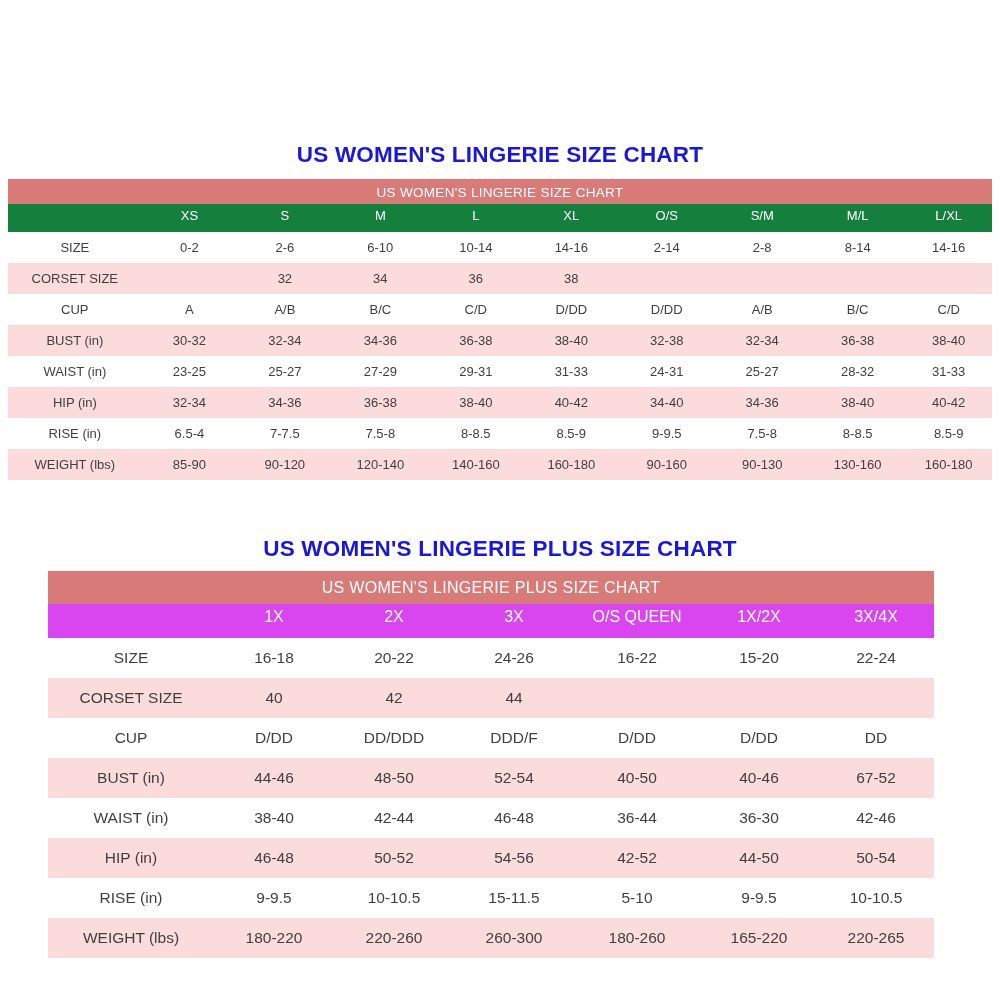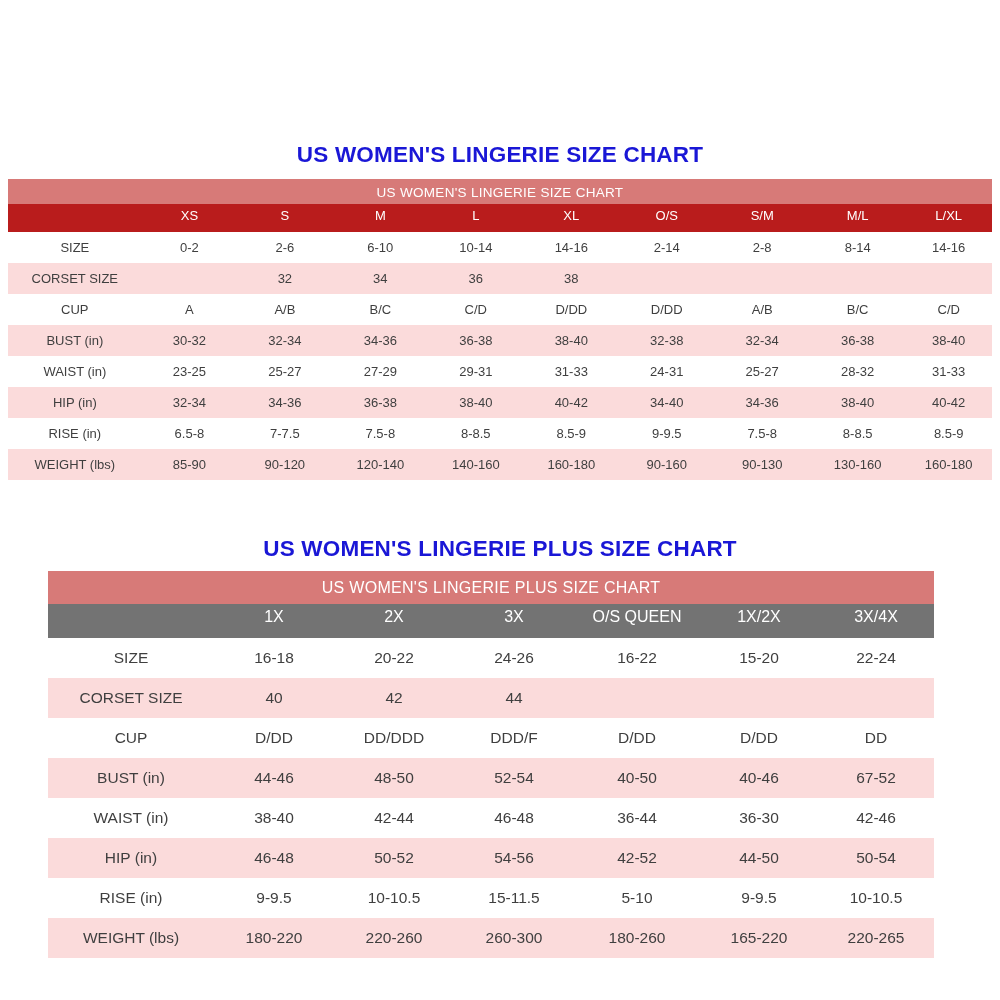--- a/index.html
+++ b/index.html
@@ -59,21 +59,21 @@
   #table-standard .banner td {
     background: #d77a78;
     color: #ffffff;
     text-align: center;
     font-size: 13.5px;
     height: 22px;
     padding: 2px 0 1px 0;
     letter-spacing: 0.3px;
   }
   #table-standard .colhead td {
-    background: #b91c1c;
+    background: #15803d;
     color: #ffffff;
     text-align: center;
     height: 22px;
     font-size: 13px;
     padding: 0 0 6px 0;
   }
   #table-standard tbody td {
     text-align: center;
     height: 31px;
     padding: 0;
@@ -101,21 +101,21 @@
   #table-plus .banner td {
     background: #d77a78;
     color: #ffffff;
     text-align: center;
     font-size: 16px;
     height: 28px;
     padding: 3px 0 2px 0;
     letter-spacing: 0.3px;
   }
   #table-plus .colhead td {
-    background: #737373;
+    background: #d946ef;
     color: #ffffff;
     text-align: center;
     height: 26px;
     font-size: 16px;
     padding: 0 0 8px 0;
   }
   #table-plus tbody td {
     text-align: center;
     height: 40px;
     padding: 0;
@@ -234,21 +234,21 @@
         <td>36-38</td>
         <td>38-40</td>
         <td>40-42</td>
         <td>34-40</td>
         <td>34-36</td>
         <td>38-40</td>
         <td>40-42</td>
       </tr>
       <tr class="plain">
         <td class="rowlabel">RISE (in)</td>
-        <td>6.5-8</td>
+        <td>6.5-4</td>
         <td>7-7.5</td>
         <td>7.5-8</td>
         <td>8-8.5</td>
         <td>8.5-9</td>
         <td>9-9.5</td>
         <td>7.5-8</td>
         <td>8-8.5</td>
         <td>8.5-9</td>
       </tr>
       <tr class="shade">

